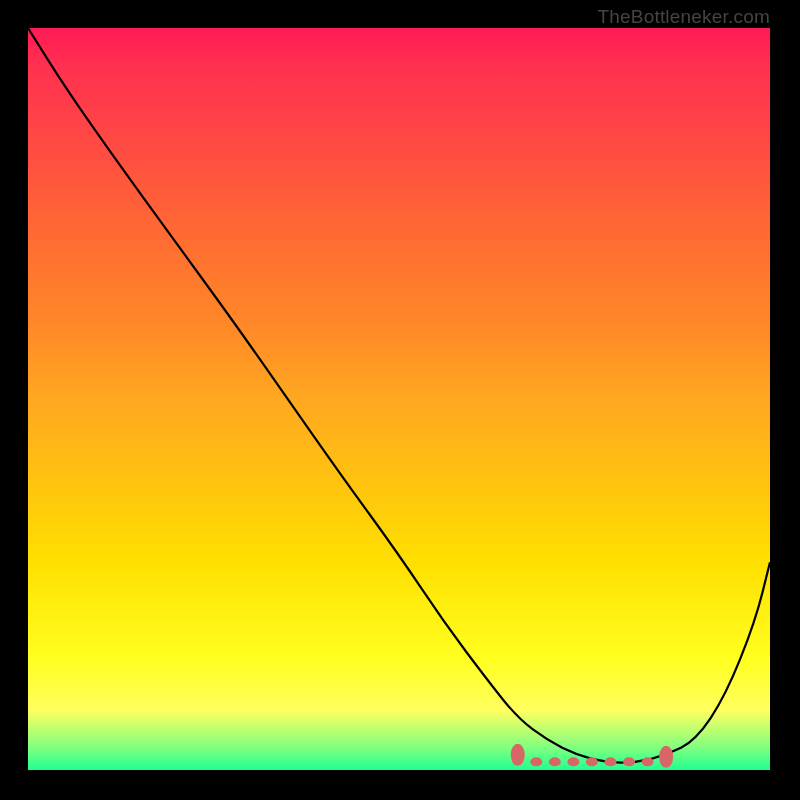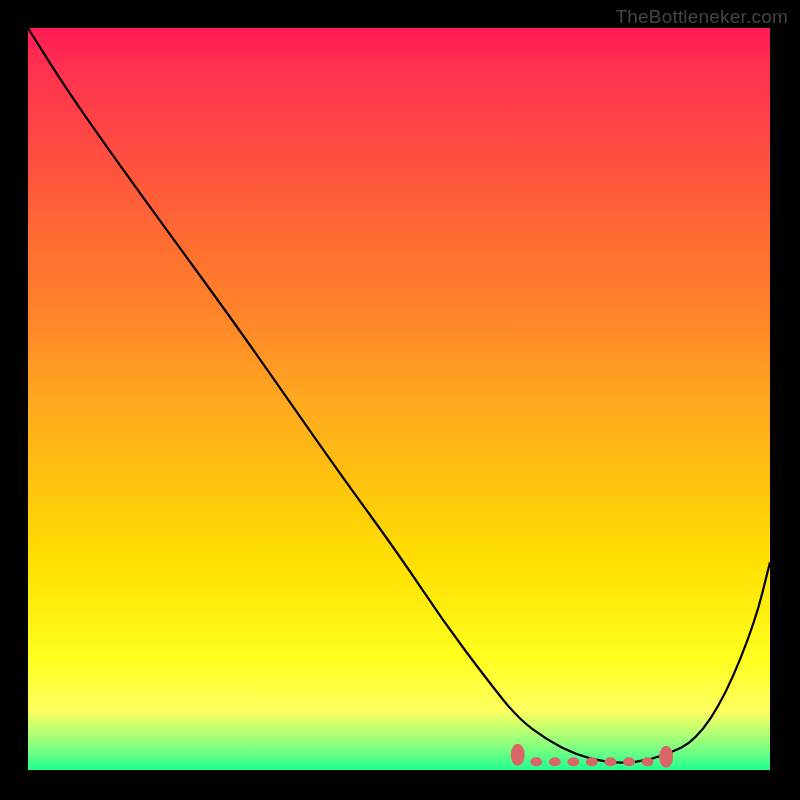--- a/index.html
+++ b/index.html
@@ -35,21 +35,21 @@
       #ffe000 72%,
       #ffff20 85%,
       #ffff60 92%,
       #80ff80 97%,
       #20ff90 100%
     );
   }
   .watermark {
     position: absolute;
     top: 6px;
-    right: 12px;
+    right: 30px;
     color: #444;
     font-size: 19px;
     font-weight: 500;
     letter-spacing: 0.2px;
   }
   svg.curve {
     position: absolute;
     top: 0;
     left: 0;
     width: 100%;

